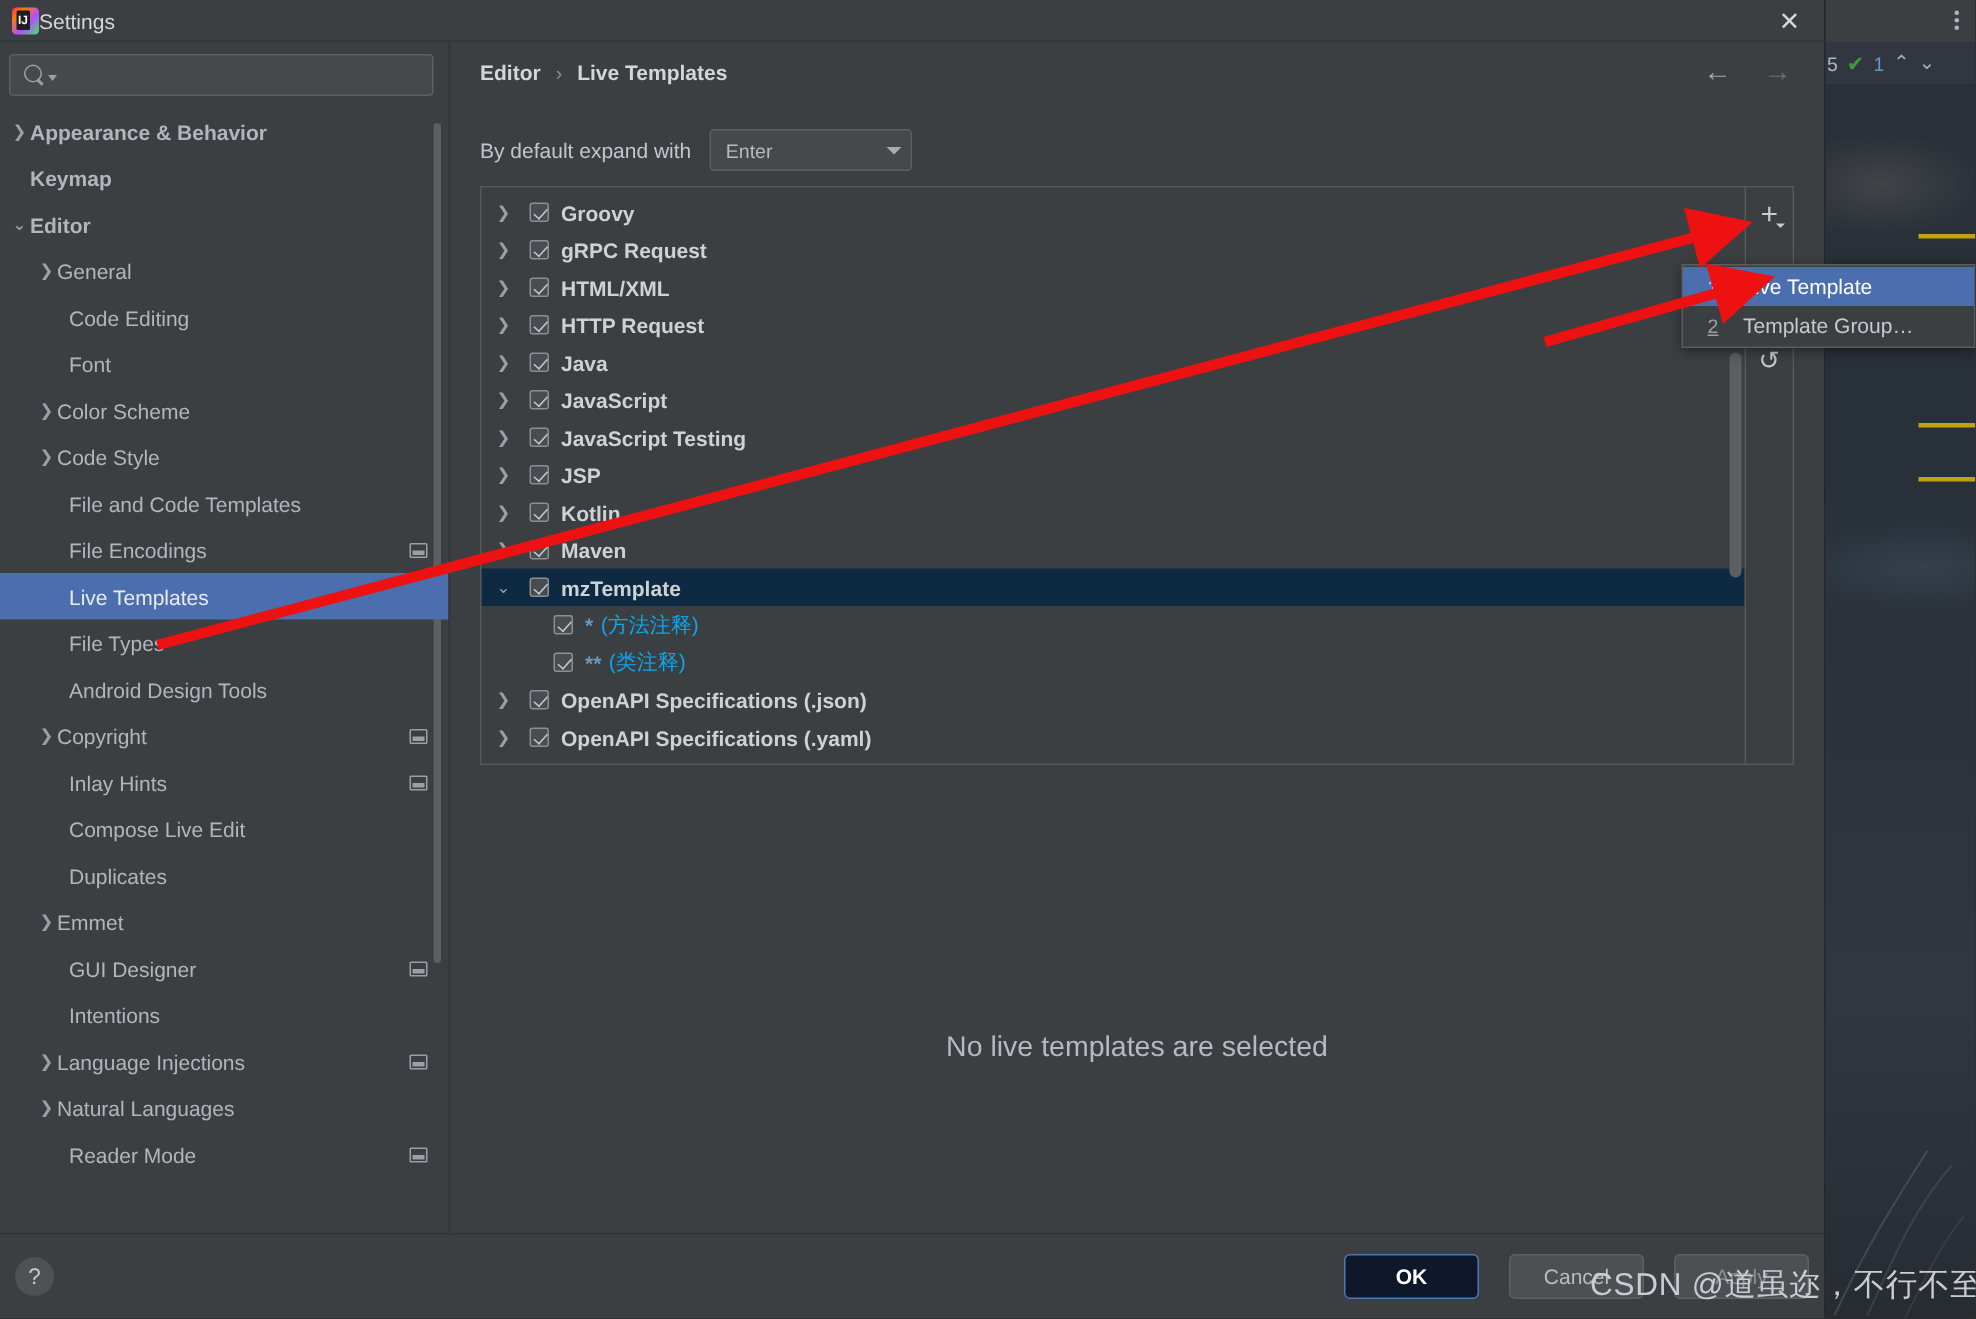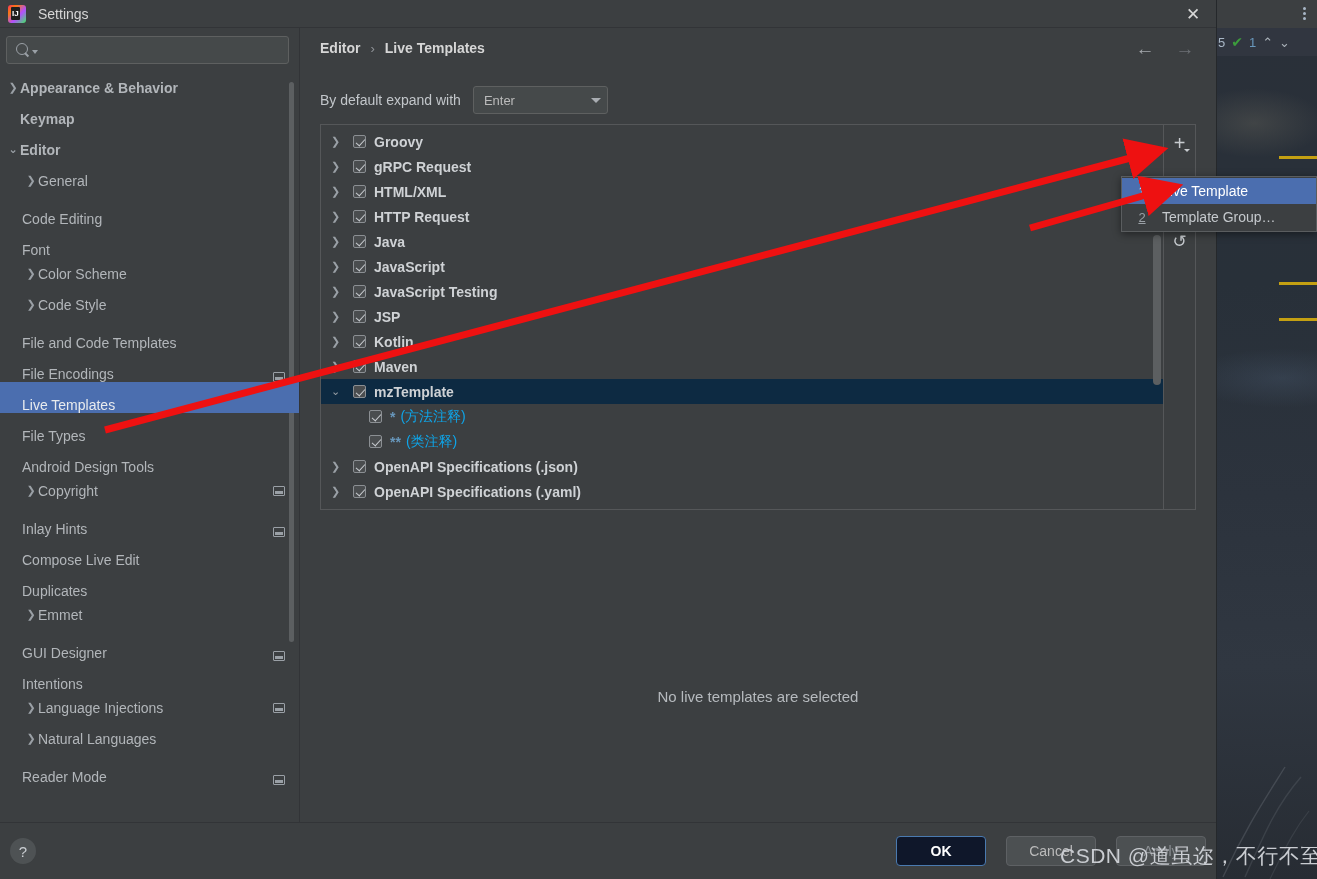--- a/index.html
+++ b/index.html
@@ -83,21 +83,21 @@
     width: 18px; height: 18px; margin-left: 8px; border-radius: 3px;
     background: linear-gradient(135deg,#fe315d 0%,#f97a12 25%,#b24fff 60%,#3dea62 100%);
     position: relative; flex: none;
   }
   .app-icon::after{
     content:"IJ"; position:absolute; left:3px; top:2px;
     font-size:8px; font-weight:bold; color:#fff; font-family:"Liberation Sans",sans-serif;
     background:#1f1f1f; padding:0 1px; border-radius:1px; line-height:13px;
   }
   .title-text {
-    margin-left: 12px; font-size: 14px; color: #d6d6d6;
+    font-size: 14px; color: #d6d6d6;
   }
   .close-btn {
     position: absolute; right: 0; top: 0; width: 46px; height: 28px;
     display: flex; align-items: center; justify-content: center;
     color: #d6d6d6; font-size: 17px; font-weight: 300; cursor: pointer;
   }
 
   .dlg-body { flex: 1; display: flex; min-height: 0; }
 
   
@@ -145,21 +145,21 @@
   .nav-item .tail-icon{
     margin-left:auto; width:12px; height:10px; border:1.4px solid #9aa0a6;
     border-radius:1px; position:relative; flex:none;
   }
   .nav-item .tail-icon::after{
     content:""; position:absolute; left:1px; right:1px; bottom:1px; height:3px; background:#9aa0a6;
   }
   .lvl0 { padding-left: 6px; font-weight: bold; }
   .lvl0 .label { font-weight: bold; }
   .lvl1 { padding-left: 24px; }
-  .lvl1-noarrow { padding-left: 22px; align-items: flex-end; }
+  .lvl1-noarrow { padding-left: 46px; }
 
   
   .rightpanel { flex:1; background:#3c3f41; position:relative; display:flex; flex-direction:column; min-width:0;}
   .breadcrumb {
     height: 40px; display:flex; align-items:center; padding: 0 0 0 20px;
     font-size: 14px; color:#d6d6d6; font-weight:bold; gap:10px;
     position:relative;
   }
   .breadcrumb .sep { color:#8e9297; font-weight:normal; font-size:13px;}
   .nav-arrows { position:absolute; right:18px; top:8px; display:flex; gap:14px; }
@@ -225,21 +225,21 @@
   .plus-glyph { font-size:20px; line-height:1; font-weight:300; }
   .plus-caret {
     position:absolute; right:4px; bottom:5px;
     width:0;height:0;border-left:3px solid transparent;border-right:3px solid transparent;
     border-top:3.5px solid #c7cbcf;
   }
   .undo-glyph { font-size:17px; }
 
   .empty-msg {
     position:absolute; left:0; right:0; top:660px; text-align:center;
-    font-size:15px; color:#b6babe;
+    font-size:19px; color:#b6babe;
   }
 
   
   .popup {
     position:absolute; left:1121px; top:176px; width:196px;
     background:#3c3f41; border:1px solid #5a5d5f;
     z-index:40; padding:1px 0;
     box-shadow: 0 2px 8px rgba(0,0,0,.45);
   }
   .popup-item {

